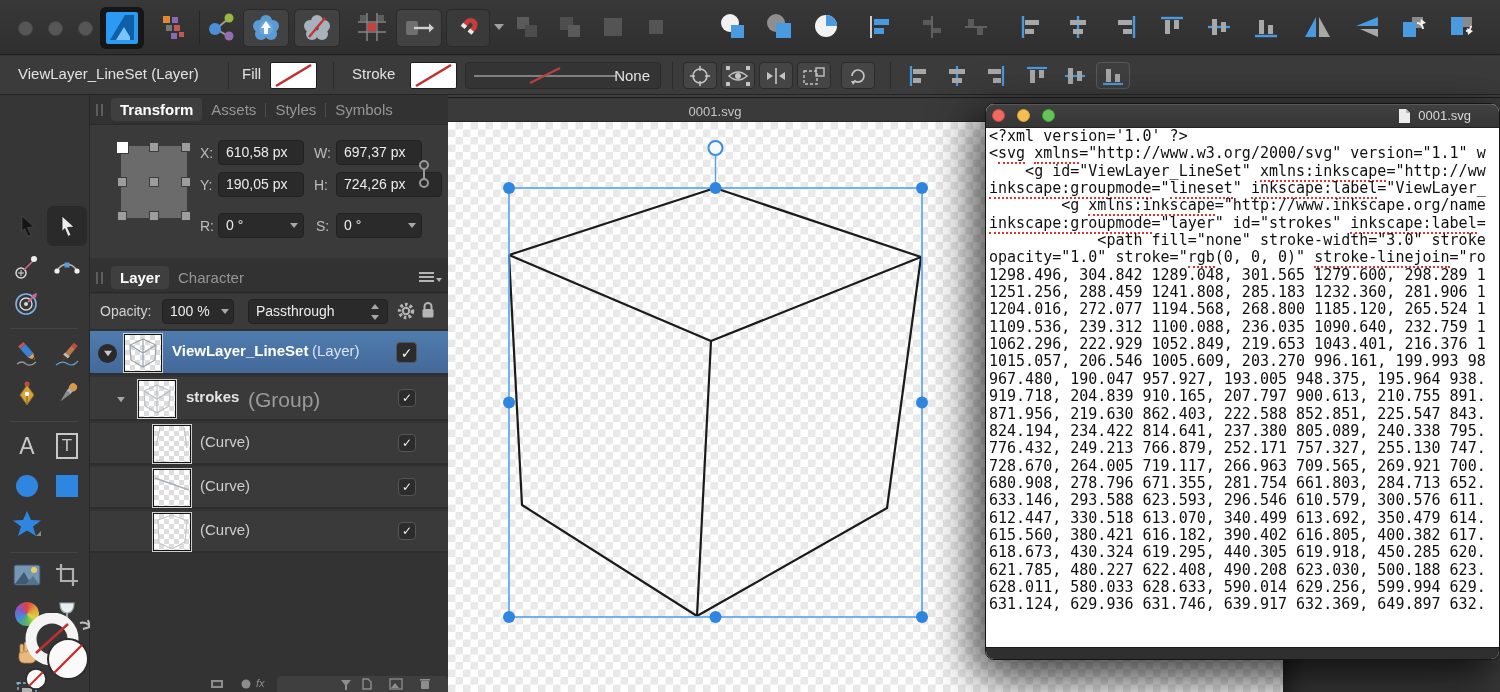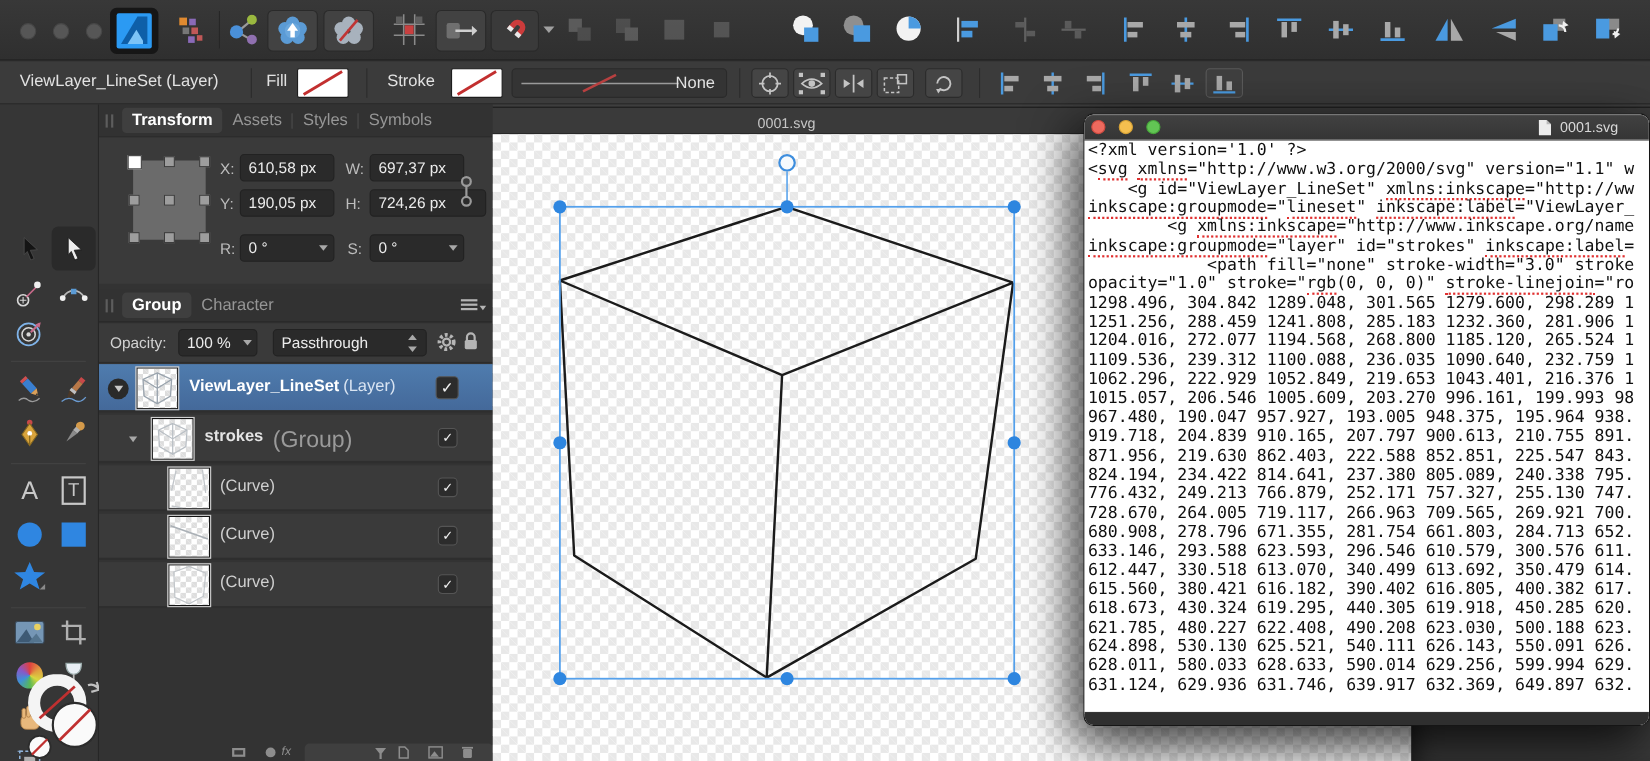--- a/index.html
+++ b/index.html
@@ -638,21 +638,21 @@
       <span class="flabel" style="left:110px;top:93px">R:</span>
       <div class="field" style="left:128px;top:88px;width:86px">0 °</div>
       <div class="caret-d" style="left:200px;top:98px"></div>
       <span class="flabel" style="left:226px;top:93px">S:</span>
       <div class="field" style="left:246px;top:88px;width:86px">0 °</div>
       <div class="caret-d" style="left:318px;top:98px"></div>
     </div>
 
     <div class="tabrow" style="top:168px">
       <div class="grip"></div>
-      <span class="tab active">Group</span>
+      <span class="tab active">Layer</span>
       <span class="tab">Character</span>
       <div class="abs" style="right:14px;top:9px">
         <div style="width:15px;height:2px;background:#b5b5b5;box-shadow:0 4px 0 #b5b5b5,0 8px 0 #b5b5b5"></div>
         <div style="position:absolute;right:-8px;top:6px;width:0;height:0;border-left:3.5px solid transparent;border-right:3.5px solid transparent;border-top:4.5px solid #b5b5b5"></div>
       </div>
     </div>
     <div class="abs" style="left:0;top:199px;width:358px;height:36px;background:#3a3a3a;border-bottom:1px solid #2c2c2c">
       <span class="abs" style="left:10px;top:9px;color:#d2d2d2;font-size:14px">Opacity:</span>
       <div class="field" style="left:72px;top:5px;width:72px">100 %</div>
       <div class="caret-d" style="left:131px;top:15px"></div>
@@ -805,20 +805,19 @@
         <div class="ed-line">871.956, 219.630 862.403, 222.588 852.851, 225.547 843.</div>
         <div class="ed-line">824.194, 234.422 814.641, 237.380 805.089, 240.338 795.</div>
         <div class="ed-line">776.432, 249.213 766.879, 252.171 757.327, 255.130 747.</div>
         <div class="ed-line">728.670, 264.005 719.117, 266.963 709.565, 269.921 700.</div>
         <div class="ed-line">680.908, 278.796 671.355, 281.754 661.803, 284.713 652.</div>
         <div class="ed-line">633.146, 293.588 623.593, 296.546 610.579, 300.576 611.</div>
         <div class="ed-line">612.447, 330.518 613.070, 340.499 613.692, 350.479 614.</div>
         <div class="ed-line">615.560, 380.421 616.182, 390.402 616.805, 400.382 617.</div>
         <div class="ed-line">618.673, 430.324 619.295, 440.305 619.918, 450.285 620.</div>
         <div class="ed-line">621.785, 480.227 622.408, 490.208 623.030, 500.188 623.</div>
-        <div class="ed-line">624.898, 530.130 625.521, 540.111 626.143, 550.091 626.</div>
         <div class="ed-line">628.011, 580.033 628.633, 590.014 629.256, 599.994 629.</div>
         <div class="ed-line">631.124, 629.936 631.746, 639.917 632.369, 649.897 632.</div>
       </div>
     <div id="ed-bottom"></div>
   </div>
 
 </div>
 
 </body></html>

